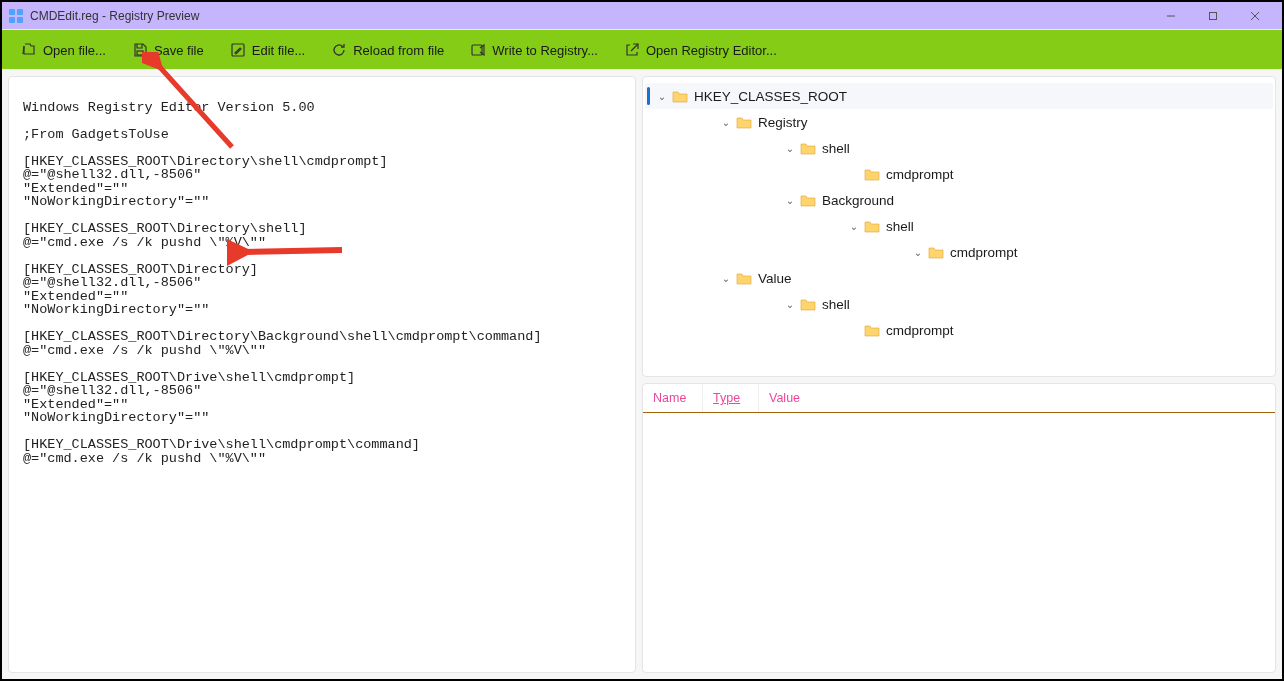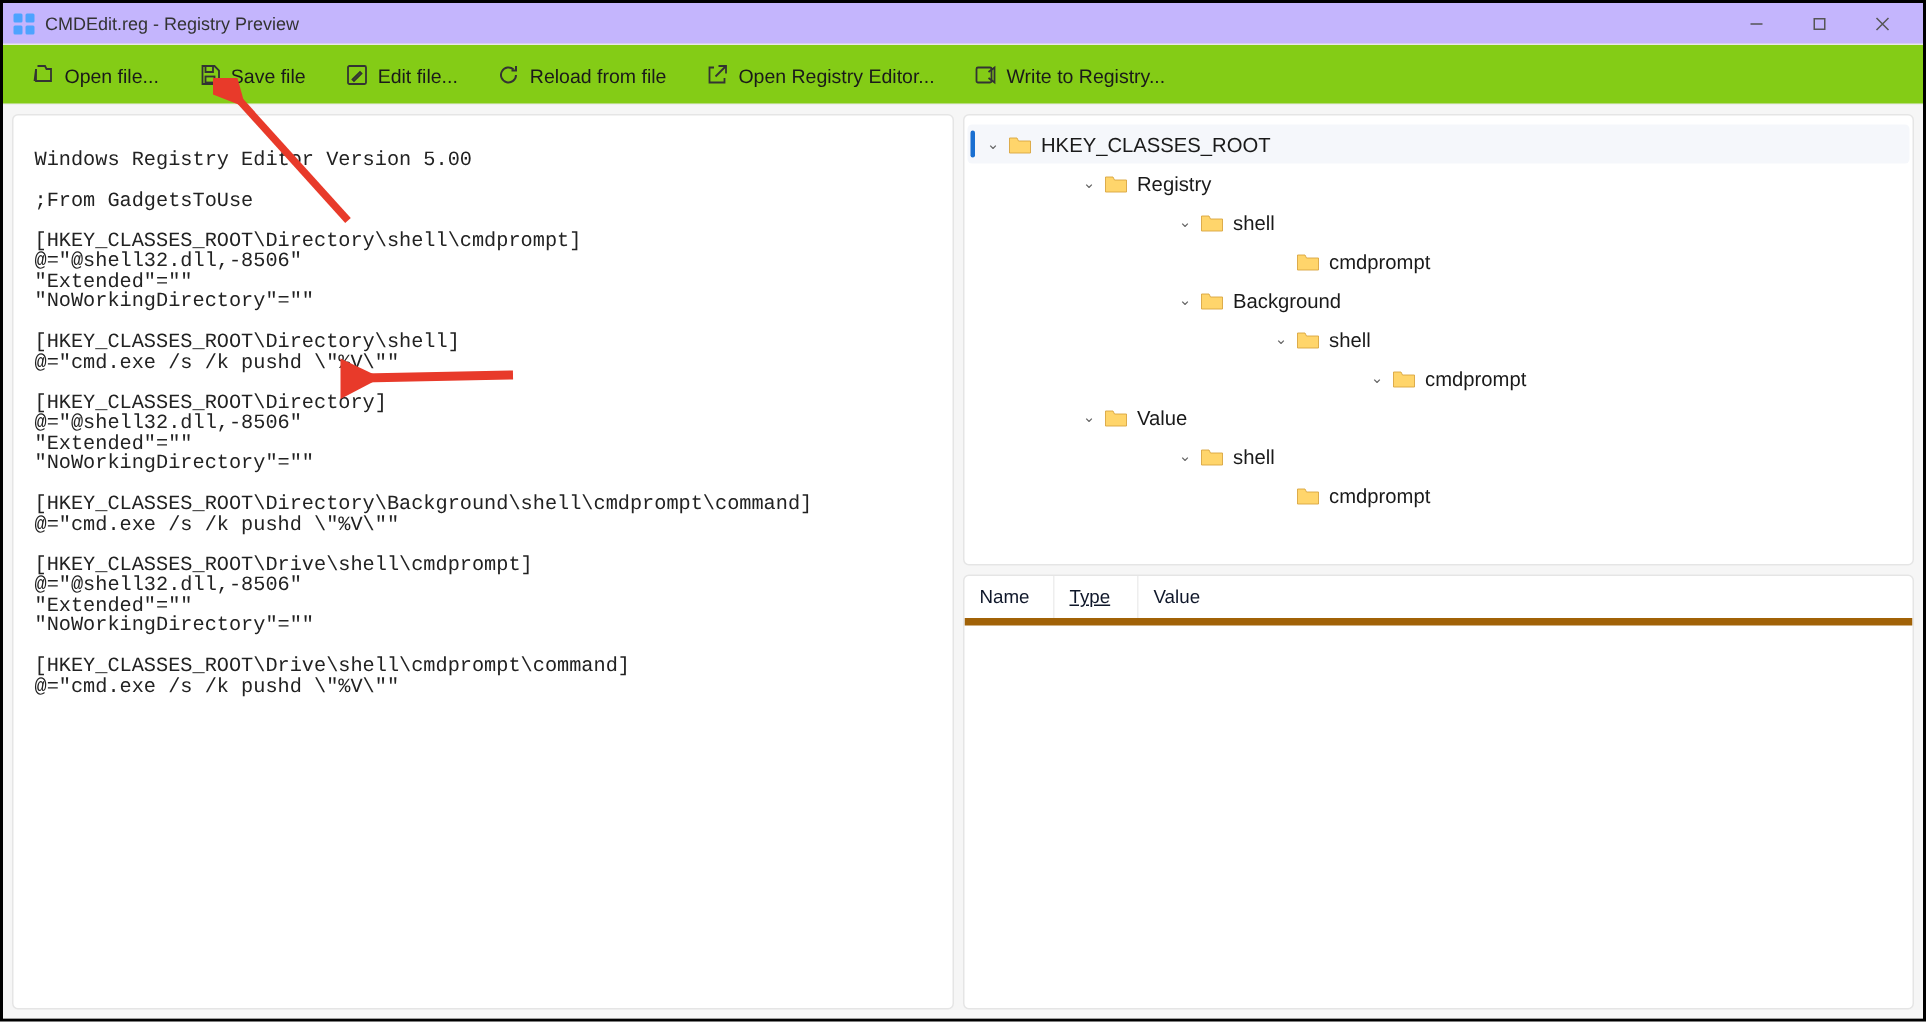--- a/index.html
+++ b/index.html
@@ -105,23 +105,23 @@
   }
   .table-pane {
     flex: 0 0 290px;
     background: #fff;
     border: 1px solid #e5e5e5;
     border-radius: 4px;
     overflow: hidden;
   }
   .table-head {
     display: flex;
-    border-bottom: 5px solid #a16207;
+    border-bottom: 1px solid #a16207;
     font-size: 12.5px;
-    color: #0f172a;
+    color: #ec4899;
   }
   .table-head .th {
     padding: 7px 10px;
     border-right: 1px solid #eee;
   }
   .th-name { width: 60px; }
   .th-type { width: 56px; text-decoration: underline; }
   .th-value { flex:1; border-right:none !important; }
 
   
@@ -234,35 +234,35 @@
       <svg width="16" height="16" viewBox="0 0 16 16" fill="none" stroke="currentColor" stroke-width="1.3">
         <path d="M13 8a5 5 0 1 1-1.6-3.7"></path>
           <path d="M13 2v3h-3"></path>
         </svg>
     </span>
     <span>Reload from file</span>
   </div>
   <div class="tb-btn">
     <span class="tb-icon">
       <svg width="16" height="16" viewBox="0 0 16 16" fill="none" stroke="currentColor" stroke-width="1.2">
+        <rect x="2" y="3" width="10" height="10" rx="1"></rect>
+          <path d="M10 6l4-3v10l-4-3"></path>
+        </svg>
+    </span>
+    <span>Write to Registry...</span>
+  </div>
+  <div class="tb-btn">
+    <span class="tb-icon">
+      <svg width="16" height="16" viewBox="0 0 16 16" fill="none" stroke="currentColor" stroke-width="1.2">
         <path d="M6 3H3v10h10v-3"></path>
           <path d="M9 2h5v5"></path>
           <path d="M14 2L7 9"></path>
         </svg>
     </span>
     <span>Open Registry Editor...</span>
-  </div>
-  <div class="tb-btn">
-    <span class="tb-icon">
-      <svg width="16" height="16" viewBox="0 0 16 16" fill="none" stroke="currentColor" stroke-width="1.2">
-        <rect x="2" y="3" width="10" height="10" rx="1"></rect>
-          <path d="M10 6l4-3v10l-4-3"></path>
-        </svg>
-    </span>
-    <span>Write to Registry...</span>
   </div>
 </div>
 
 <div class="main">
   <div class="left-pane">
     <pre class="editor">Windows Registry Editor Version 5.00
 
 ;From GadgetsToUse
 
 [HKEY_CLASSES_ROOT\Directory\shell\cmdprompt]

